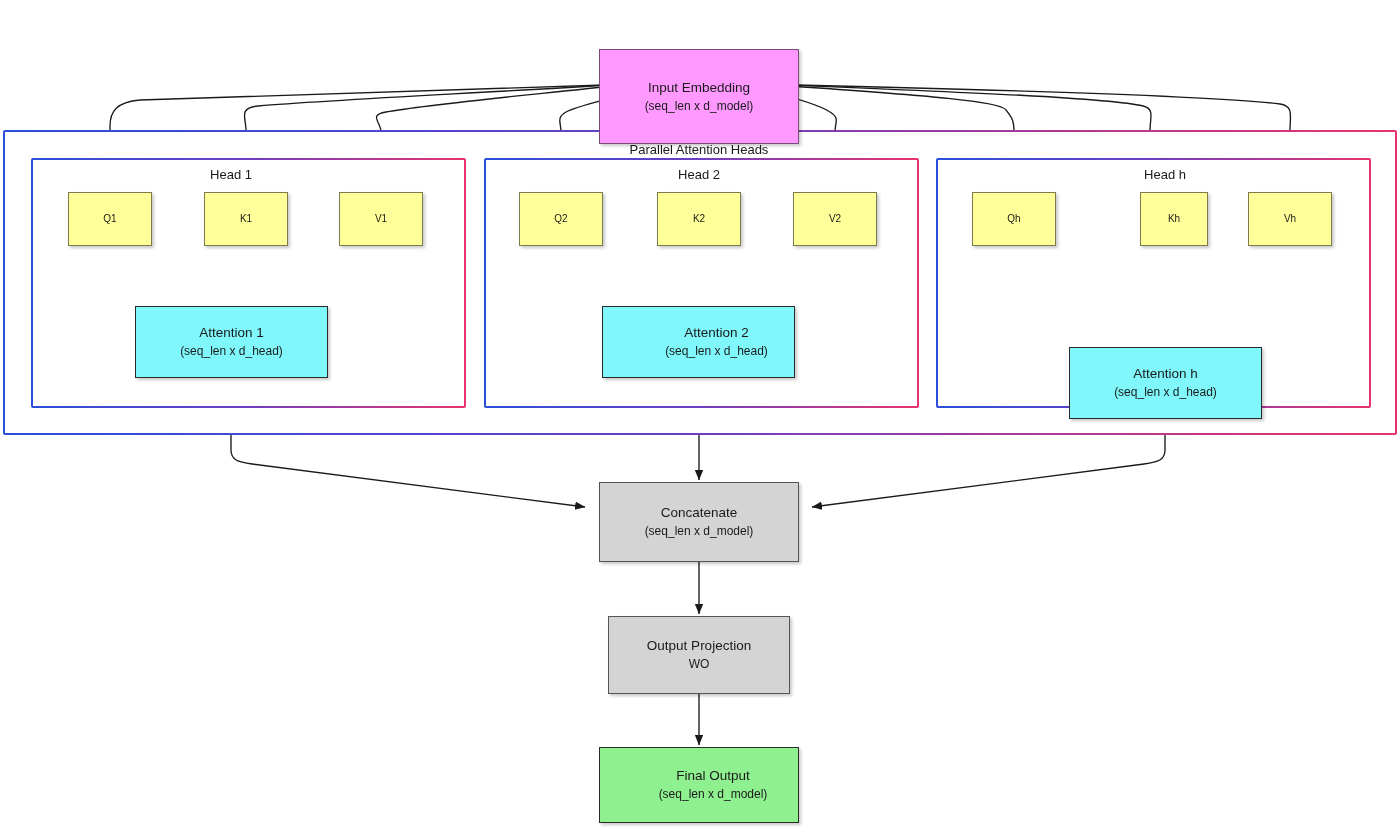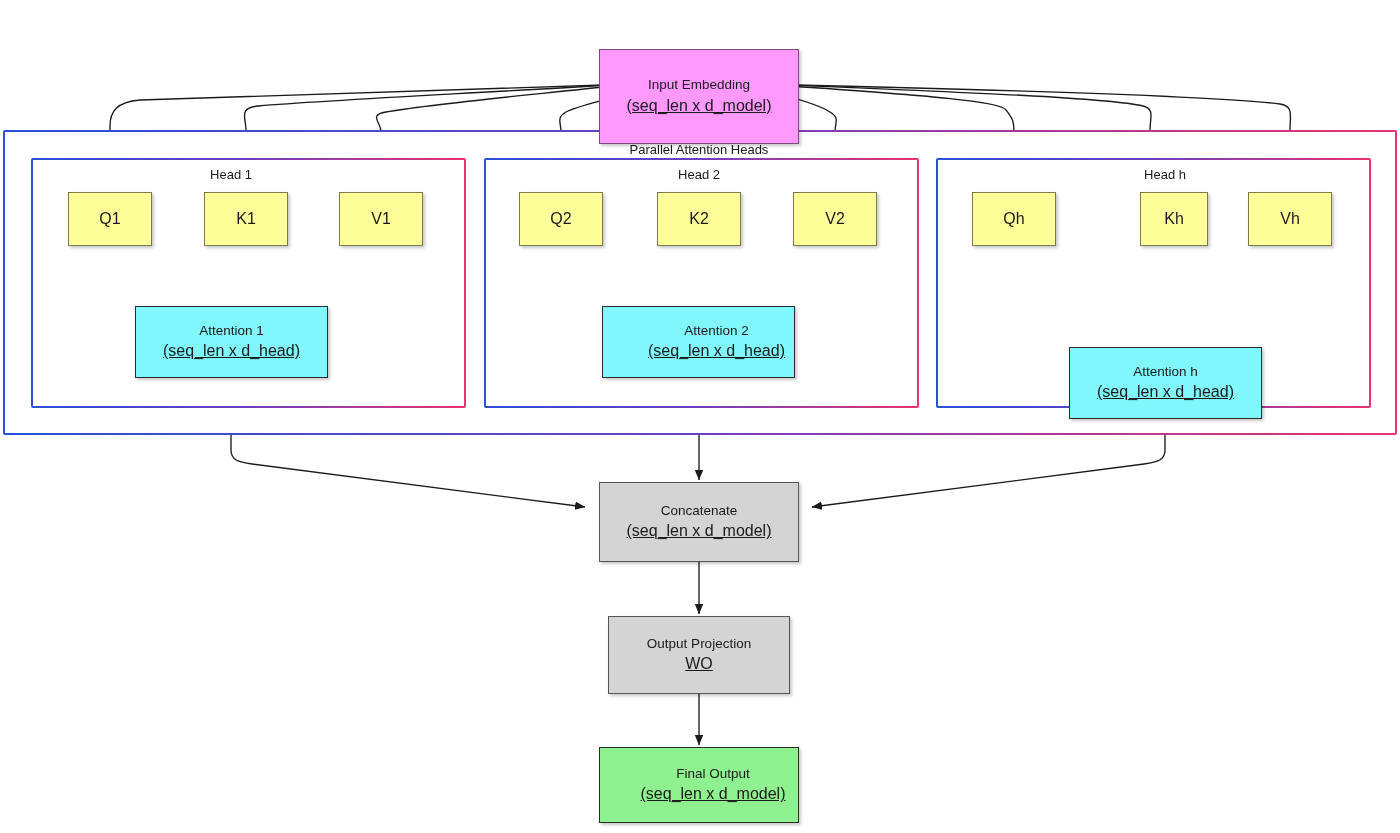--- a/index.html
+++ b/index.html
@@ -35,24 +35,24 @@
     align-items: center;
     justify-content: center;
     text-align: center;
     line-height: 1.38;
     font-size: 13.5px;
     border-width: 1.4px;
     border-style: solid;
     box-shadow: 2px 2px 3px rgba(0,0,0,0.22);
     z-index: 5;
   }
-  .node .l2 { font-size: 16px; text-decoration: underline; }
+  .node .l2 { font-size: 12px; }
 
   .n-input   { background: #ff99ff; border-color: #7a4b7a; color: #1a1a1a; }
-  .n-qkv     { background: #ffff99; border-color: #7b7b4b; font-size: 16px; }
+  .n-qkv     { background: #ffff99; border-color: #7b7b4b; font-size: 10px; }
   .n-attn    { background: #7ff7fb; border-color: #2b2b2b; }
   .n-gray    { background: #d4d4d4; border-color: #555555; }
   .n-green   { background: #8ff08f; border-color: #2b2b2b; }
 
   .group {
     position: absolute;
     box-sizing: border-box;
     border: 1.6px solid transparent;
     border-radius: 1px;
     background-clip: padding-box;

